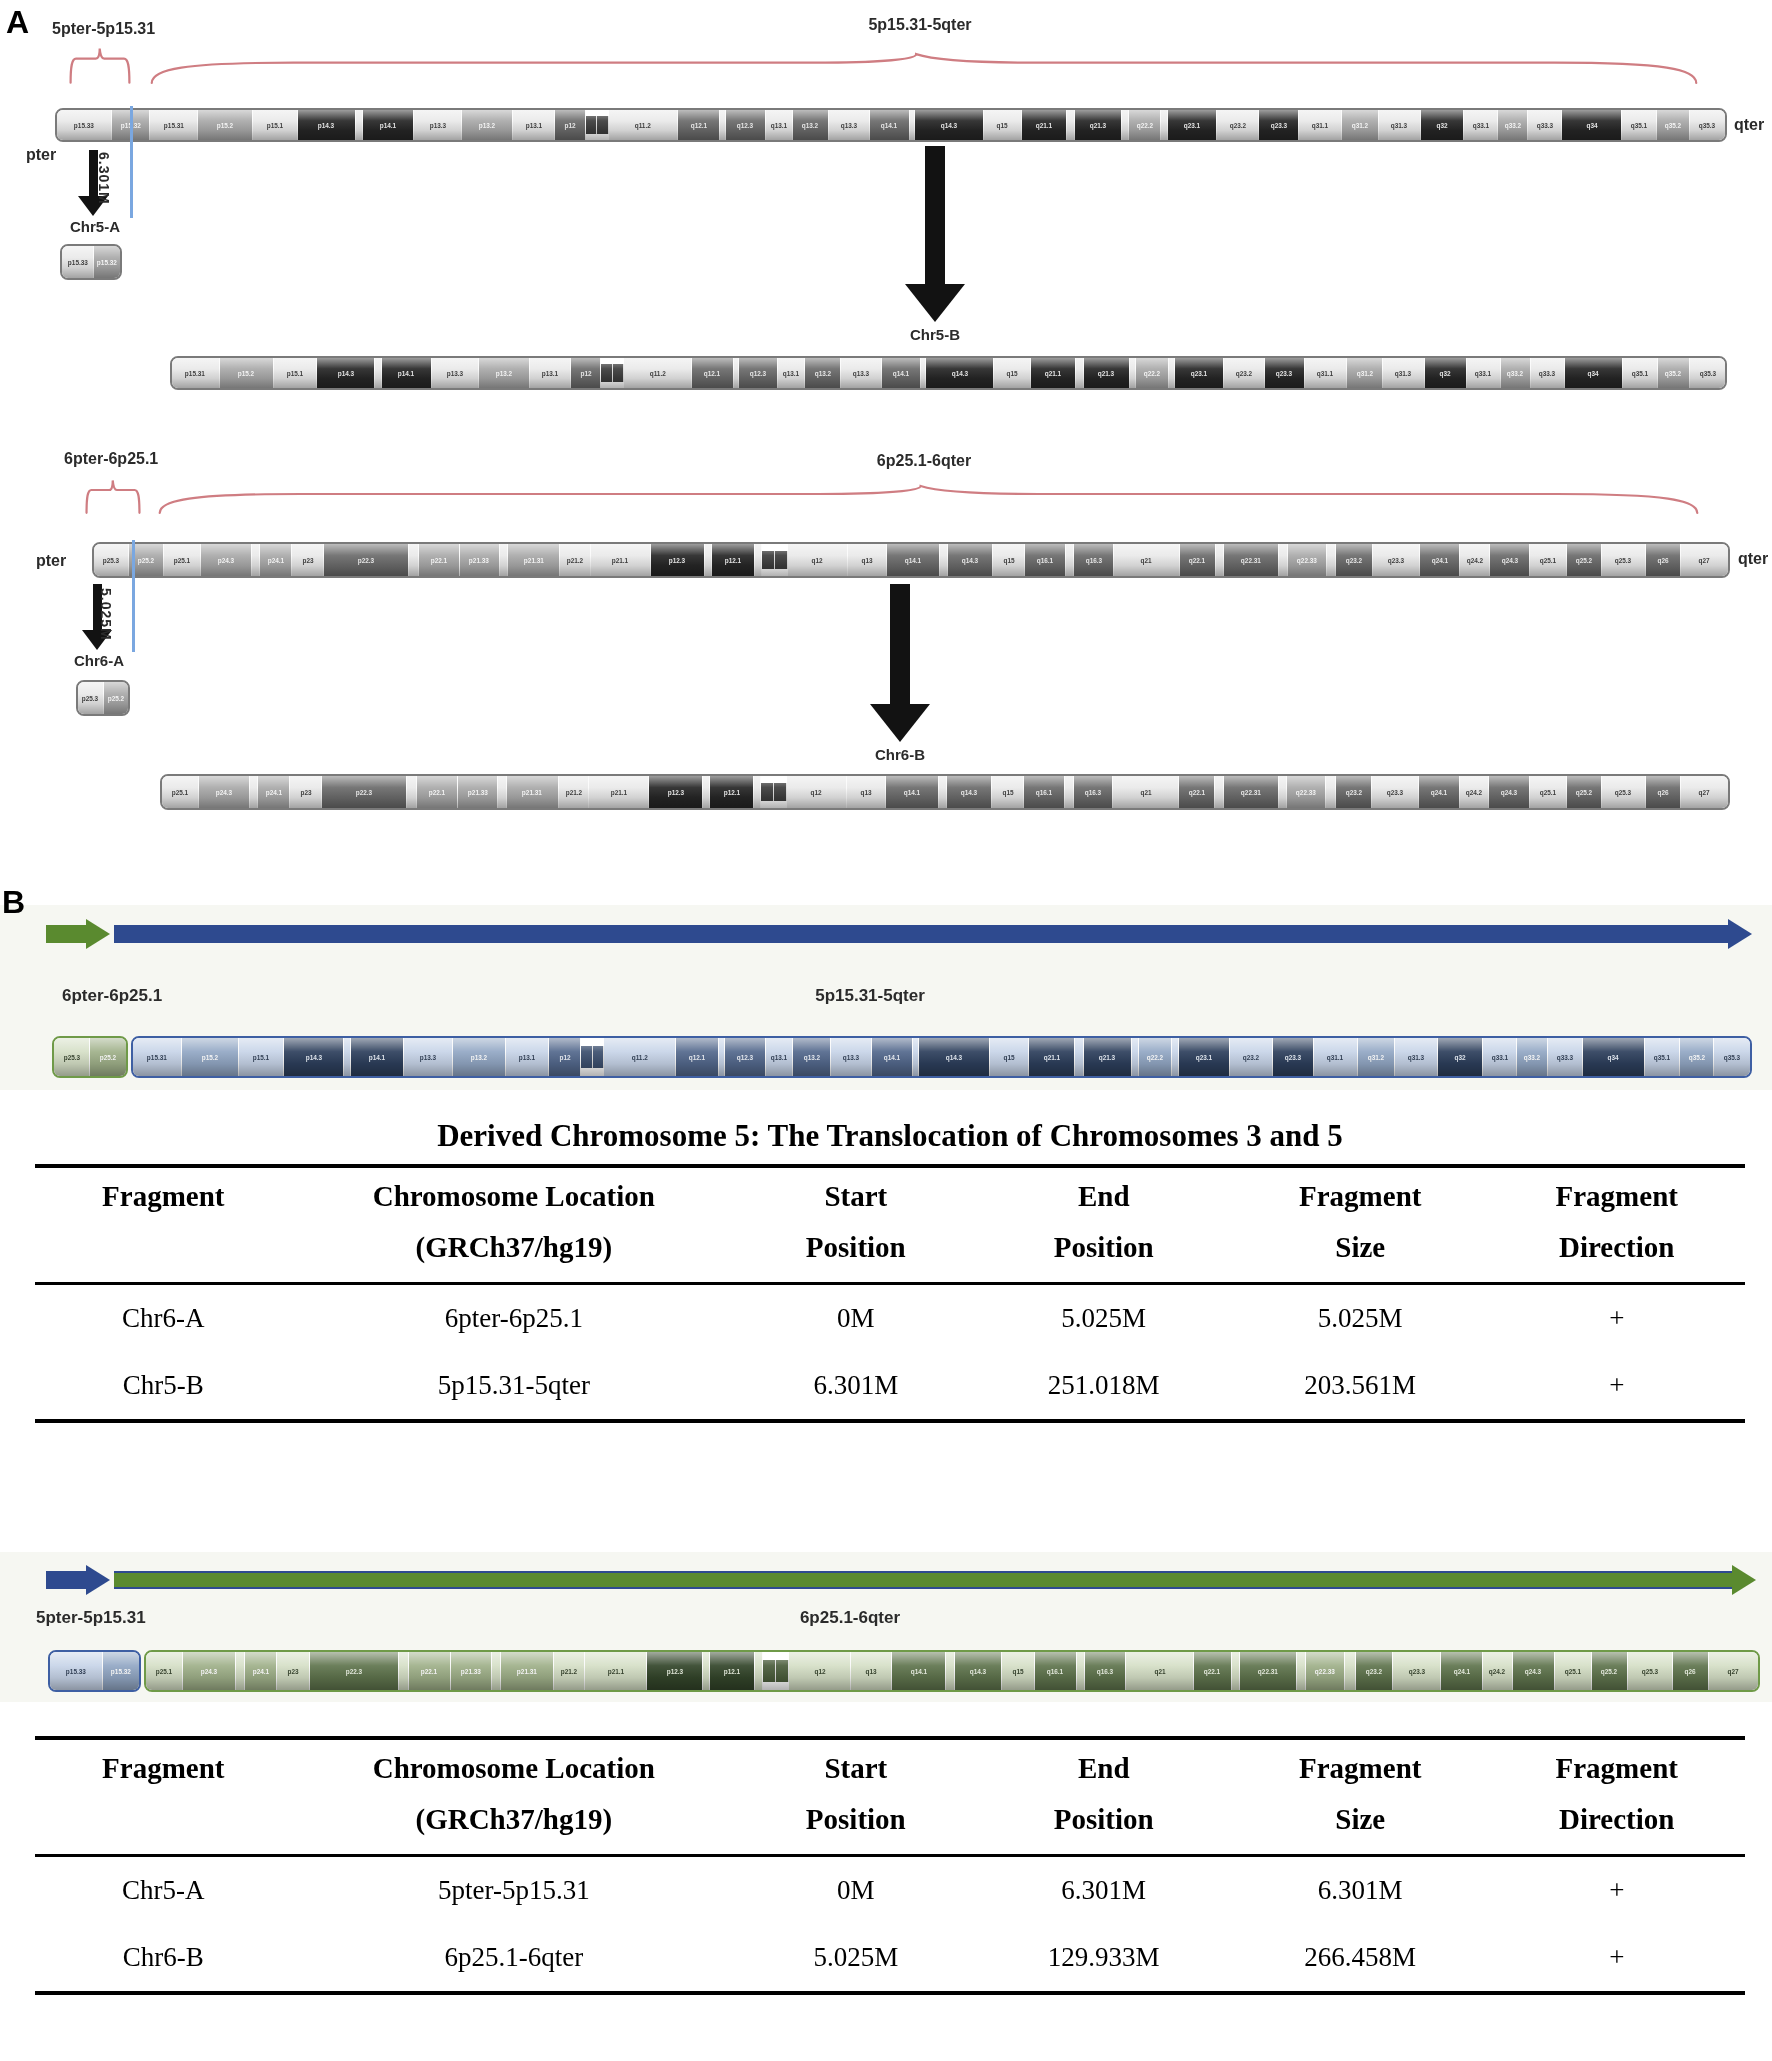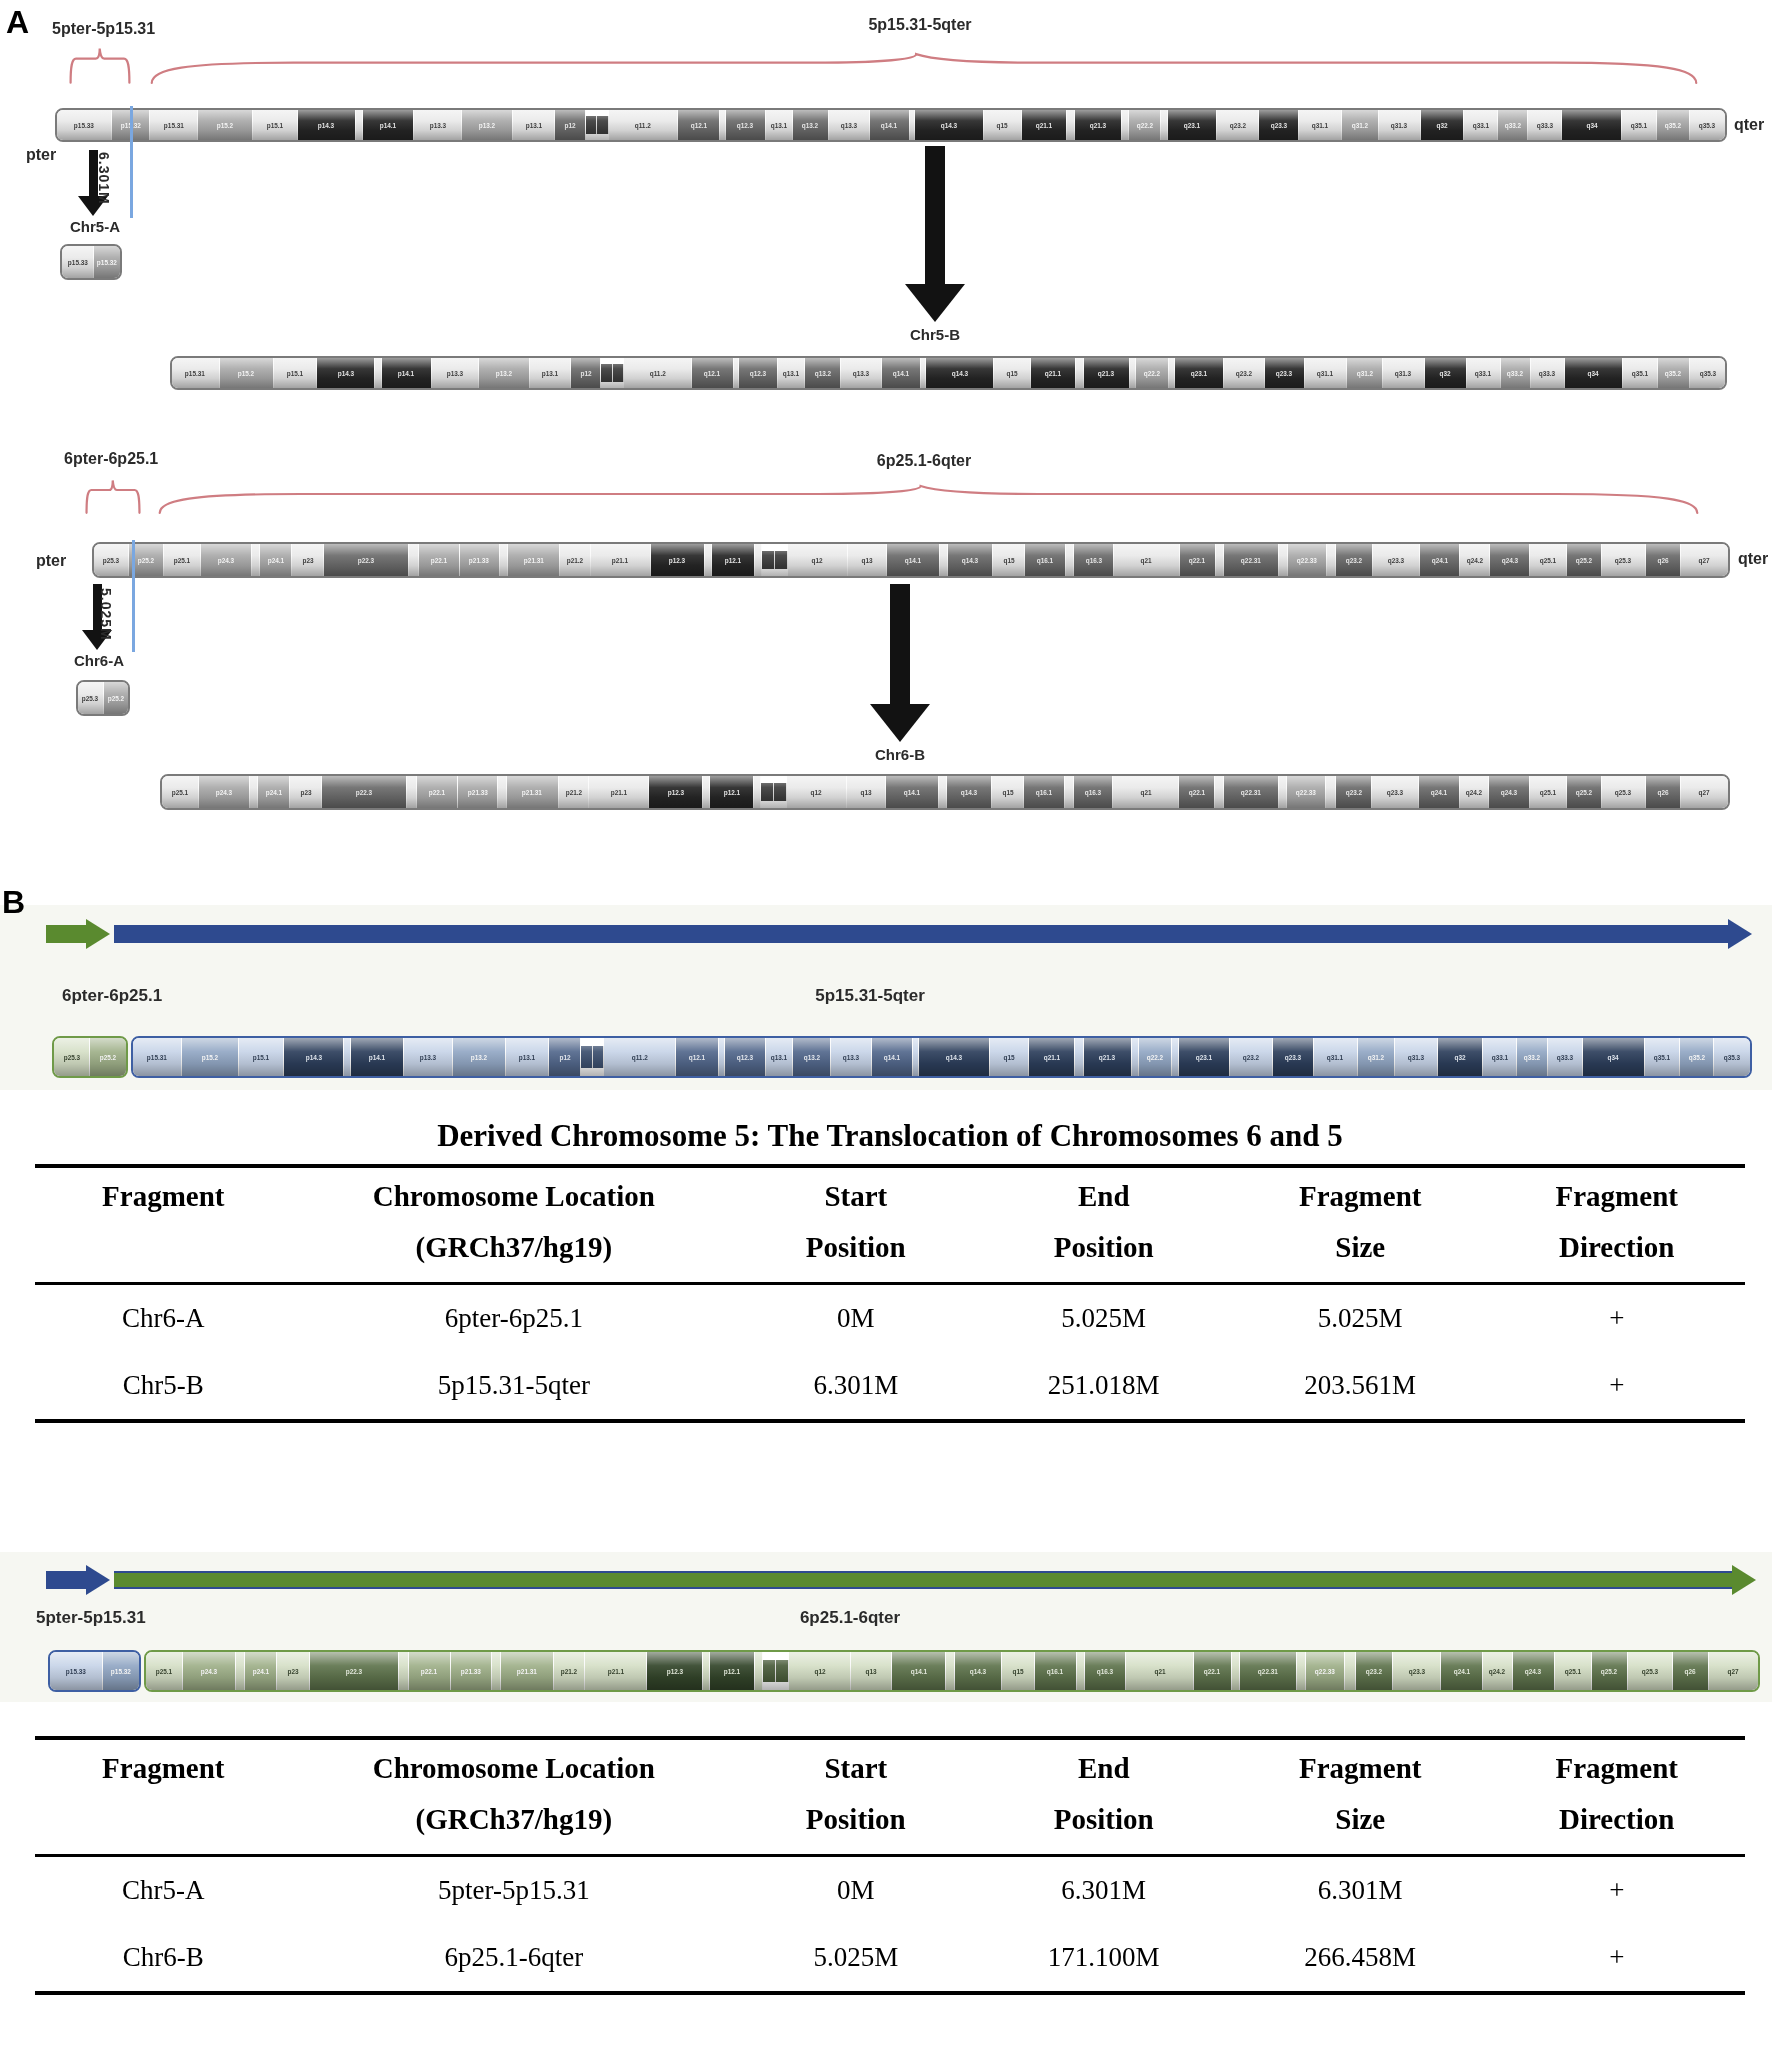--- a/index.html
+++ b/index.html
@@ -750,21 +750,21 @@
       <div class="band s1" title="q35.2" style="flex-grow: 24;">
         <span class="band-label">q35.2</span>
       </div>
       <div class="band s0" title="q35.3" style="flex-grow: 30;">
         <span class="band-label">q35.3</span>
       </div>
     </div>
   </div>
 
 <div class="fig-table" style="left:35px;top:1118px;width:1710px">
-  <div class="t-title">Derived Chromosome 5: The Translocation of Chromosomes 6 and 5</div>
+  <div class="t-title">Derived Chromosome 5: The Translocation of Chromosomes 3 and 5</div>
   <table>
     <colgroup>
         <col style="width:15%">
         <col style="width:26%">
         <col style="width:14%">
         <col style="width:15%">
         <col style="width:15%">
         <col style="width:15%">
       </colgroup>
     <thead>
@@ -994,19 +994,19 @@
         <td>5pter-5p15.31</td>
         <td>0M</td>
         <td>6.301M</td>
         <td>6.301M</td>
         <td>+</td>
       </tr>
       <tr>
         <td>Chr6-B</td>
         <td>6p25.1-6qter</td>
         <td>5.025M</td>
-        <td>171.100M</td>
+        <td>129.933M</td>
         <td>266.458M</td>
         <td>+</td>
       </tr>
     </tbody>
   </table>
 </div>
 
 </body></html>

